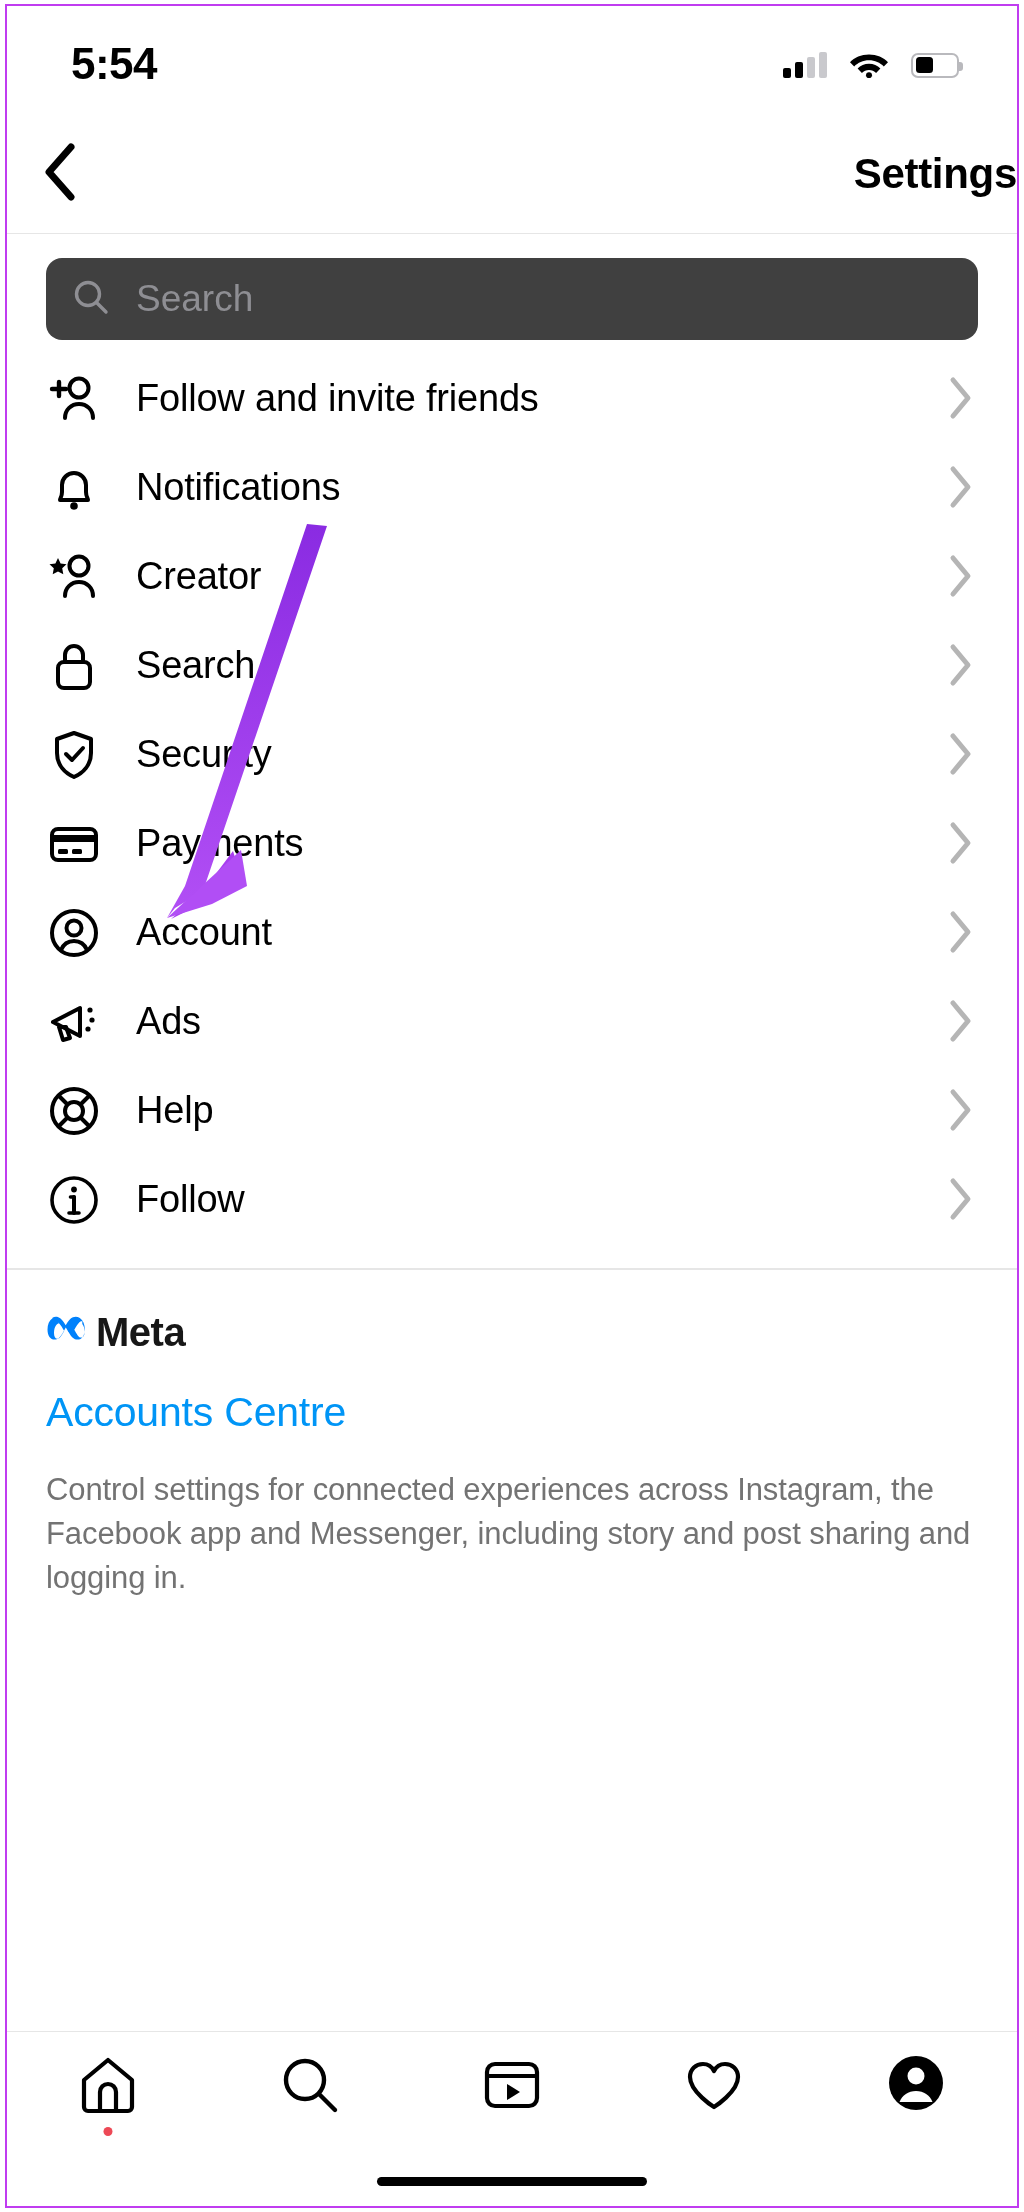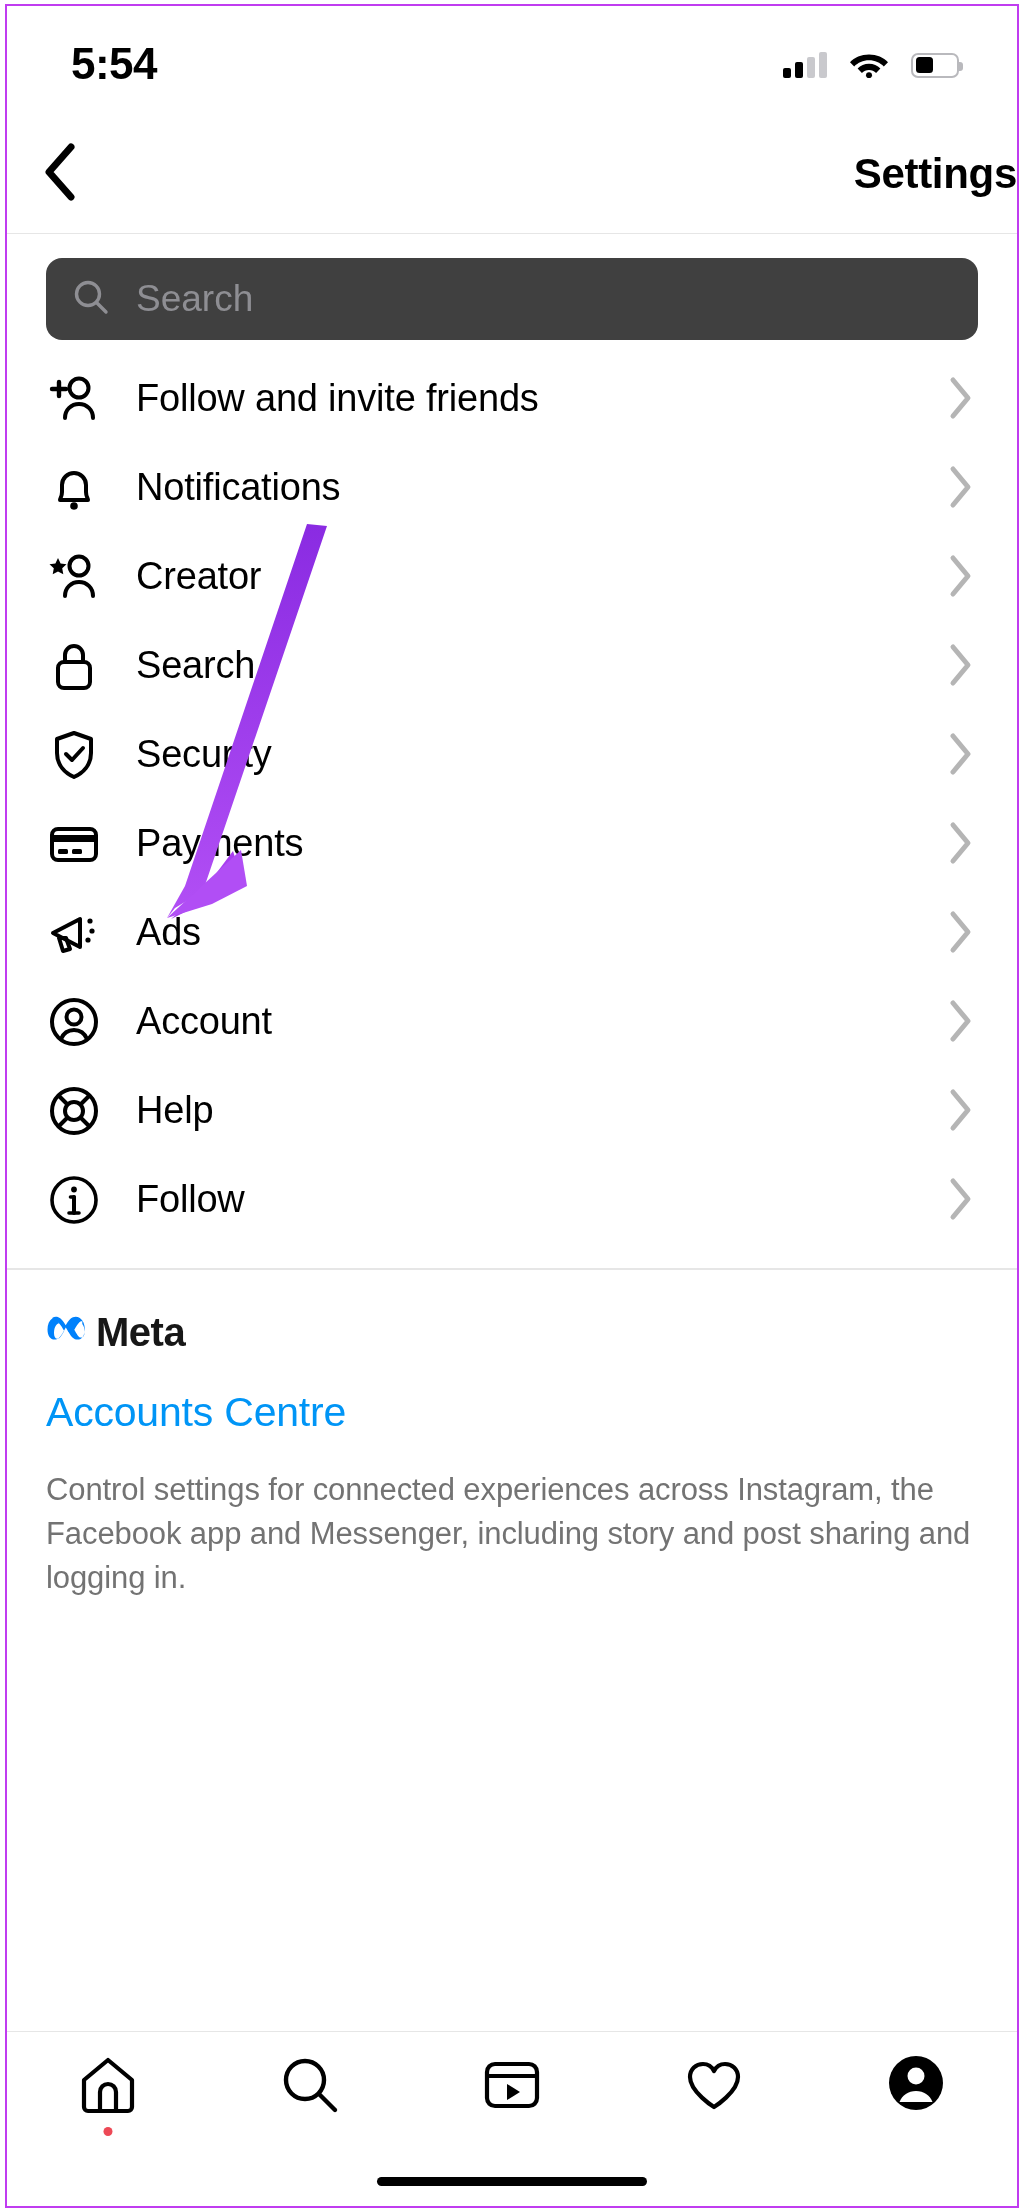--- a/index.html
+++ b/index.html
@@ -321,44 +321,44 @@
       <div class="mi-chev">
         <svg width="26" height="44" viewBox="0 0 26 44">
             <path d="M5 4l15 18L5 40" stroke="#b5b5b5" stroke-width="5" fill="none" stroke-linecap="round" stroke-linejoin="round"></path>
           </svg>
       </div>
     </div>
 
     <div class="menu-item">
       <div class="mi-icon">
         <svg width="52" height="52" viewBox="0 0 52 52">
+          <circle cx="26" cy="26" r="22" stroke="#000" stroke-width="4" fill="none"></circle>
+          <circle cx="26" cy="21" r="7.5" stroke="#000" stroke-width="4" fill="none"></circle>
+          <path d="M13 43c2.5-6 7.3-9 13-9s10.5 3 13 9" stroke="#000" stroke-width="4" fill="none" stroke-linecap="round"></path>
+        </svg>
+      </div>
+      <div class="mi-label">Account</div>
+      <div class="mi-chev">
+        <svg width="26" height="44" viewBox="0 0 26 44">
+            <path d="M5 4l15 18L5 40" stroke="#b5b5b5" stroke-width="5" fill="none" stroke-linecap="round" stroke-linejoin="round"></path>
+          </svg>
+      </div>
+    </div>
+
+    <div class="menu-item">
+      <div class="mi-icon">
+        <svg width="52" height="52" viewBox="0 0 52 52">
           <path d="M5 26l27-14v28z" stroke="#000" stroke-width="4" fill="none" stroke-linejoin="round"></path>
           <path d="M11 31l4 13 7-2-4-11z" stroke="#000" stroke-width="4" fill="none" stroke-linejoin="round"></path>
           <circle cx="42" cy="14" r="2.6" fill="#000"></circle>
           <circle cx="44" cy="24" r="2.6" fill="#000"></circle>
           <circle cx="40" cy="33" r="2.6" fill="#000"></circle>
         </svg>
       </div>
       <div class="mi-label">Ads</div>
-      <div class="mi-chev">
-        <svg width="26" height="44" viewBox="0 0 26 44">
-            <path d="M5 4l15 18L5 40" stroke="#b5b5b5" stroke-width="5" fill="none" stroke-linecap="round" stroke-linejoin="round"></path>
-          </svg>
-      </div>
-    </div>
-
-    <div class="menu-item">
-      <div class="mi-icon">
-        <svg width="52" height="52" viewBox="0 0 52 52">
-          <circle cx="26" cy="26" r="22" stroke="#000" stroke-width="4" fill="none"></circle>
-          <circle cx="26" cy="21" r="7.5" stroke="#000" stroke-width="4" fill="none"></circle>
-          <path d="M13 43c2.5-6 7.3-9 13-9s10.5 3 13 9" stroke="#000" stroke-width="4" fill="none" stroke-linecap="round"></path>
-        </svg>
-      </div>
-      <div class="mi-label">Account</div>
       <div class="mi-chev">
         <svg width="26" height="44" viewBox="0 0 26 44">
             <path d="M5 4l15 18L5 40" stroke="#b5b5b5" stroke-width="5" fill="none" stroke-linecap="round" stroke-linejoin="round"></path>
           </svg>
       </div>
     </div>
 
     <div class="menu-item">
       <div class="mi-icon">
         <svg width="52" height="52" viewBox="0 0 52 52">

